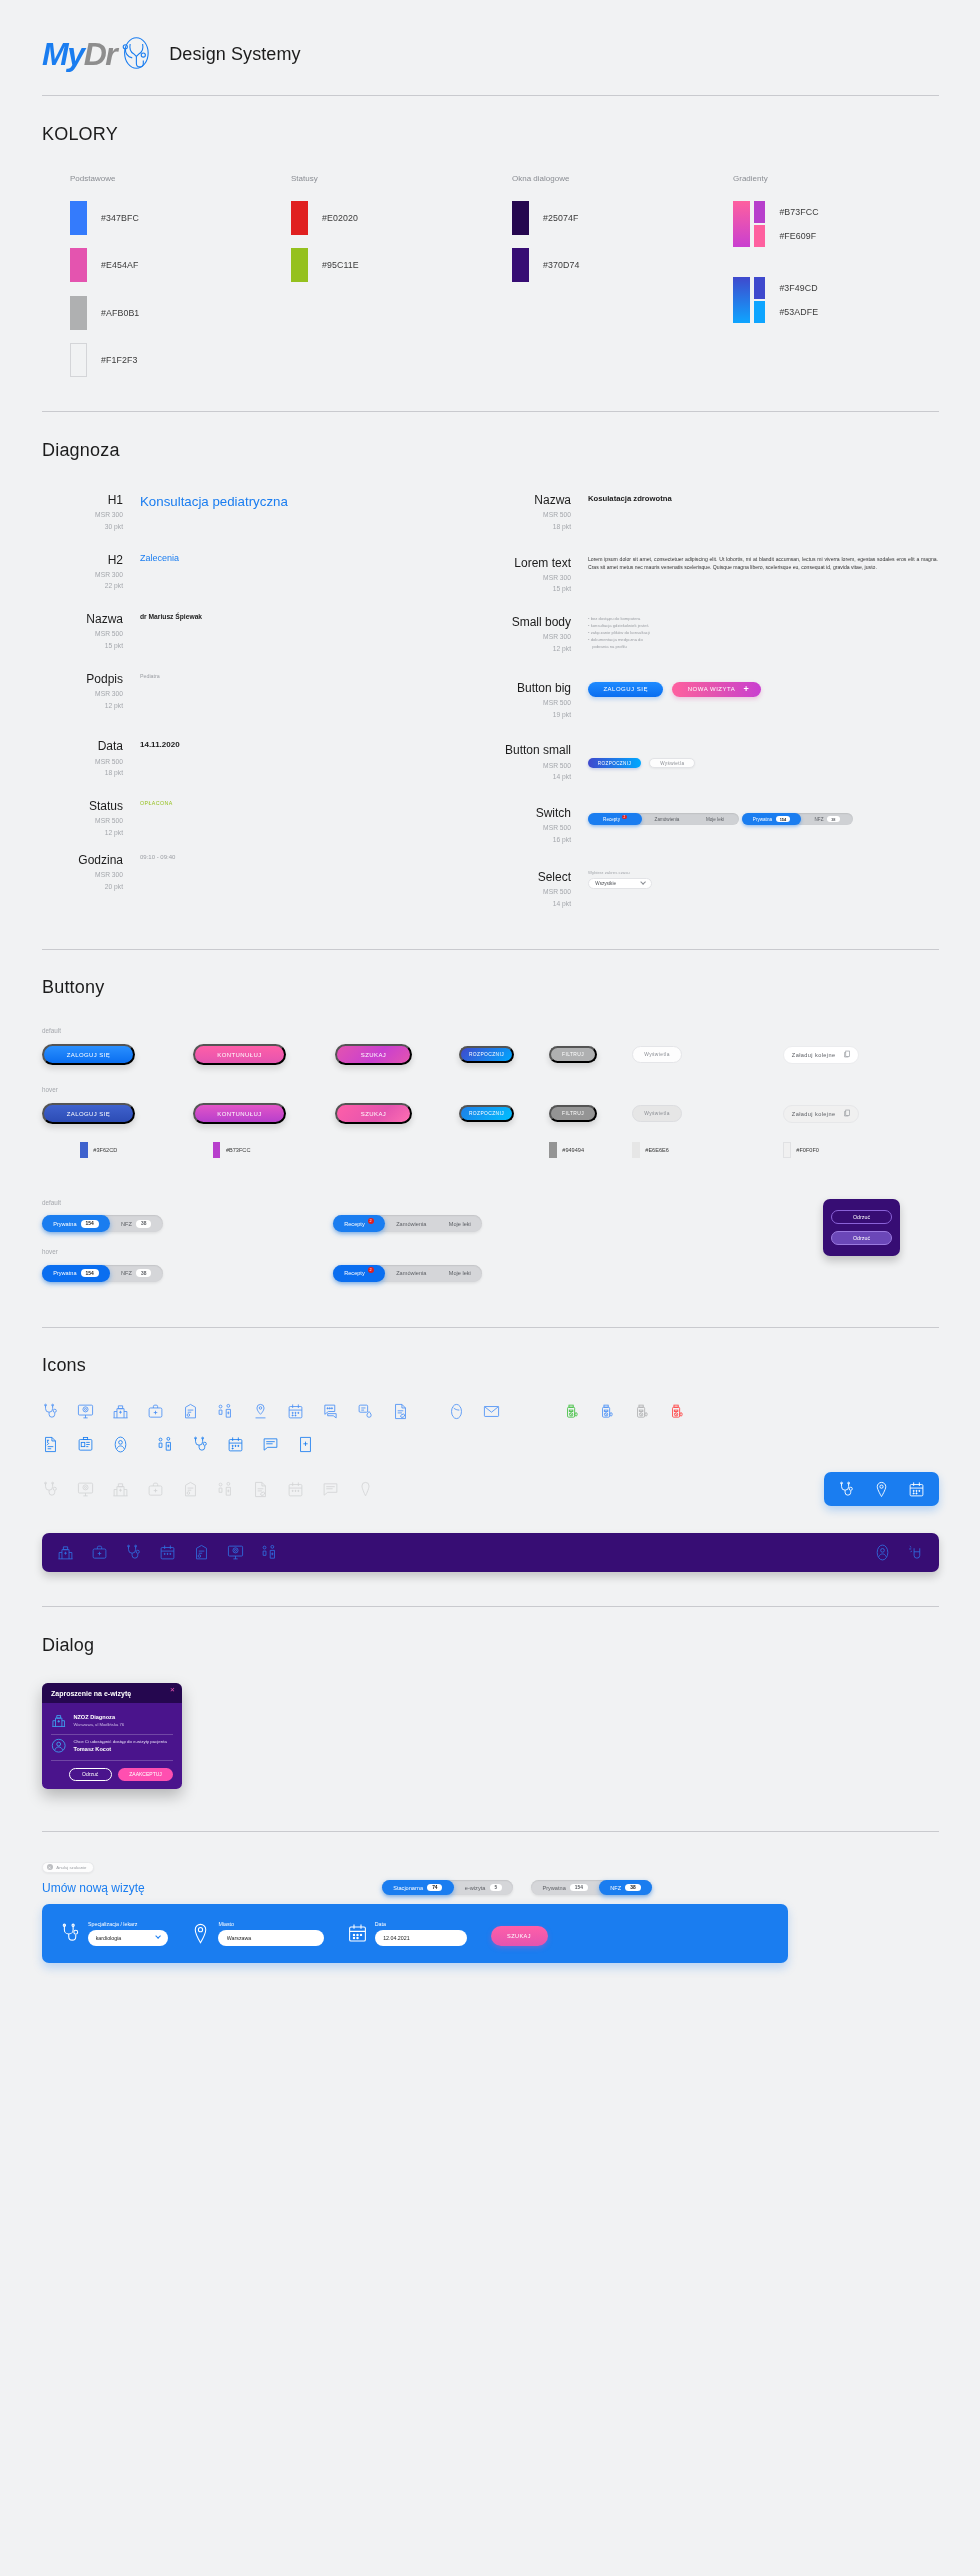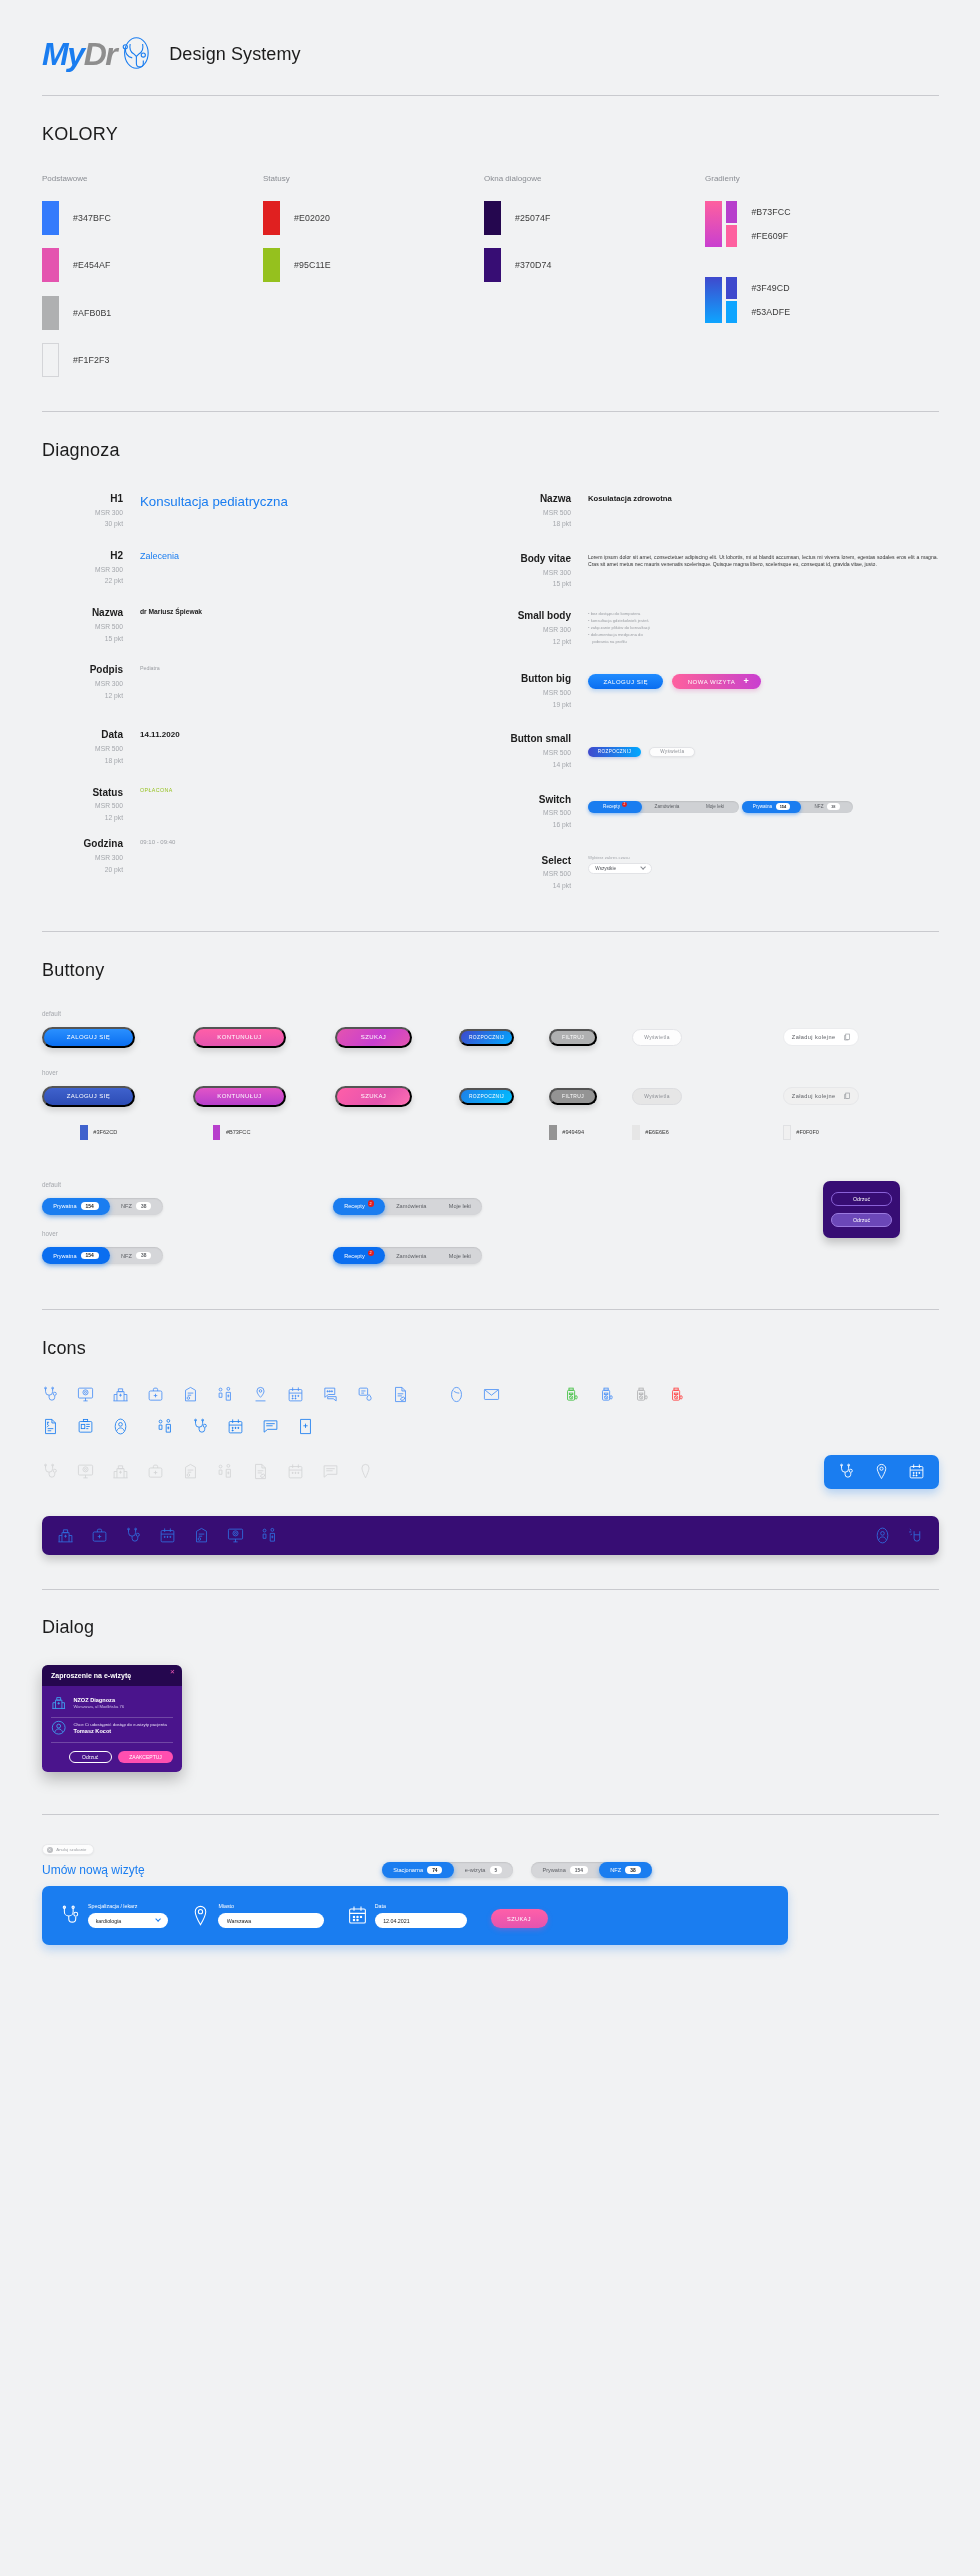--- a/index.html
+++ b/index.html
@@ -19,41 +19,41 @@
   .logo-txt { font-size: 32px; font-weight: bold; font-style: italic; letter-spacing: -1.4px; line-height: 1; }
   .logo-my { color: #1a7df0; }
   .logo-dr { color: #8e8e8e; text-align: center; }
   .page-title { font-size: 18px; font-weight: normal; color: #1c1c1c; letter-spacing: 0.1px; }
 
   .rule { height: 0.7px; background: #c9cace; margin: 22.4px 42px 0 42px; }
 
   .section-h { font-size: 18px; font-weight: normal; color: #1c1c1c; padding: 28px 0 0 0; letter-spacing: 0.2px; }
 
   
-  .colors { display: flex; padding-top: 29px; }
+  .colors { display: flex; padding-top: 29px; margin-left: 28px; }
   .col-group { width: 221px; }
   .col-group.grad { width: 182px; }
   .col-cap { font-size: 8px; color: #8a8d93; margin-bottom: 18px; }
   .sw-row { display: flex; align-items: center; margin-bottom: 13.3px; }
   .sw { width: 17px; height: 34px; }
   .sw.bordered { border: 0.7px solid #d4d5d8; }
   .sw-label { font-size: 8.8px; color: #3a3a3a; margin-left: 14px; letter-spacing: 0.1px; }
   .grad-block { display: flex; margin-bottom: 28px; }
   .grad-bar { width: 17px; height: 46px; }
   .grad-right { margin-left: 4.2px; }
   .grad-chip-row { display: flex; align-items: center; height: 22px; margin-bottom: 2.1px; }
   .grad-chip { width: 11.2px; height: 22px; }
 
   
   .typo-font { font-size: 11.2px; color: #8a8d93; padding: 28px 0 0 97px; }
   .typo-cols { display: flex; padding-top: 32px; }
   .typo-col { width: 448px; }
   .typo-row { display: flex; margin-bottom: 15.4px; }
   .typo-meta { width: 98px; text-align: right; padding-right: 17px; flex: none; }
-  .typo-name { font-size: 10px; color: #1c1c1c; font-weight: bold; line-height: 1.25; }
+  .typo-name { font-size: 12px; color: #1c1c1c; font-weight: normal; line-height: 1.25; }
   .typo-spec { font-size: 6.7px; color: #a4a7ac; line-height: 1.45; margin-top: 2.1px; }
   .typo-sample { flex: 1; padding-top: 0.7px; }
 
   .s-h1 { font-size: 13.3px; color: #1a7df0; }
   .s-h2 { font-size: 9px; color: #1a7df0; }
   .s-nazwa { font-size: 6.7px; font-weight: bold; color: #1c1c1c; }
   .s-podpis { font-size: 5.3px; color: #9b9ea3; }
   .s-data { font-size: 8px; font-weight: bold; color: #1c1c1c; }
   .s-godz { font-size: 6px; color: #9b9ea3; }
   .s-status { font-size: 5.3px; color: #95C11E; letter-spacing: 0.4px; }
@@ -357,21 +357,21 @@
         <div class="typo-row" style="margin-bottom:24px">
           <div class="typo-meta">
               <div class="typo-name">Nazwa</div>
               <div class="typo-spec">MSR 500</div>
               <div class="typo-spec">18 pkt</div>
             </div>
           <div class="typo-sample s-nazwa2">Kosulatacja zdrowotna</div>
         </div>
         <div class="typo-row" style="margin-bottom:21px">
           <div class="typo-meta">
-              <div class="typo-name">Body vitae</div>
+              <div class="typo-name">Lorem text</div>
               <div class="typo-spec">MSR 300</div>
               <div class="typo-spec">15 pkt</div>
             </div>
           <div class="typo-sample s-body">Lorem ipsum dolor sit amet, consectetuer adipiscing elit. Ut lobortis, mi at blandit accumsan, lectus mi viverra lorem, egestas sodales eros elit a magna. Cras sit amet metus nec mauris venenatis scelerisque. Quisque magna libero, scelerisque eu, consequat id, gravida vitae, justo.</div>
         </div>
         <div class="typo-row" style="margin-bottom:27px">
           <div class="typo-meta">
               <div class="typo-name">Small body</div>
               <div class="typo-spec">MSR 300</div>
               <div class="typo-spec">12 pkt</div>

